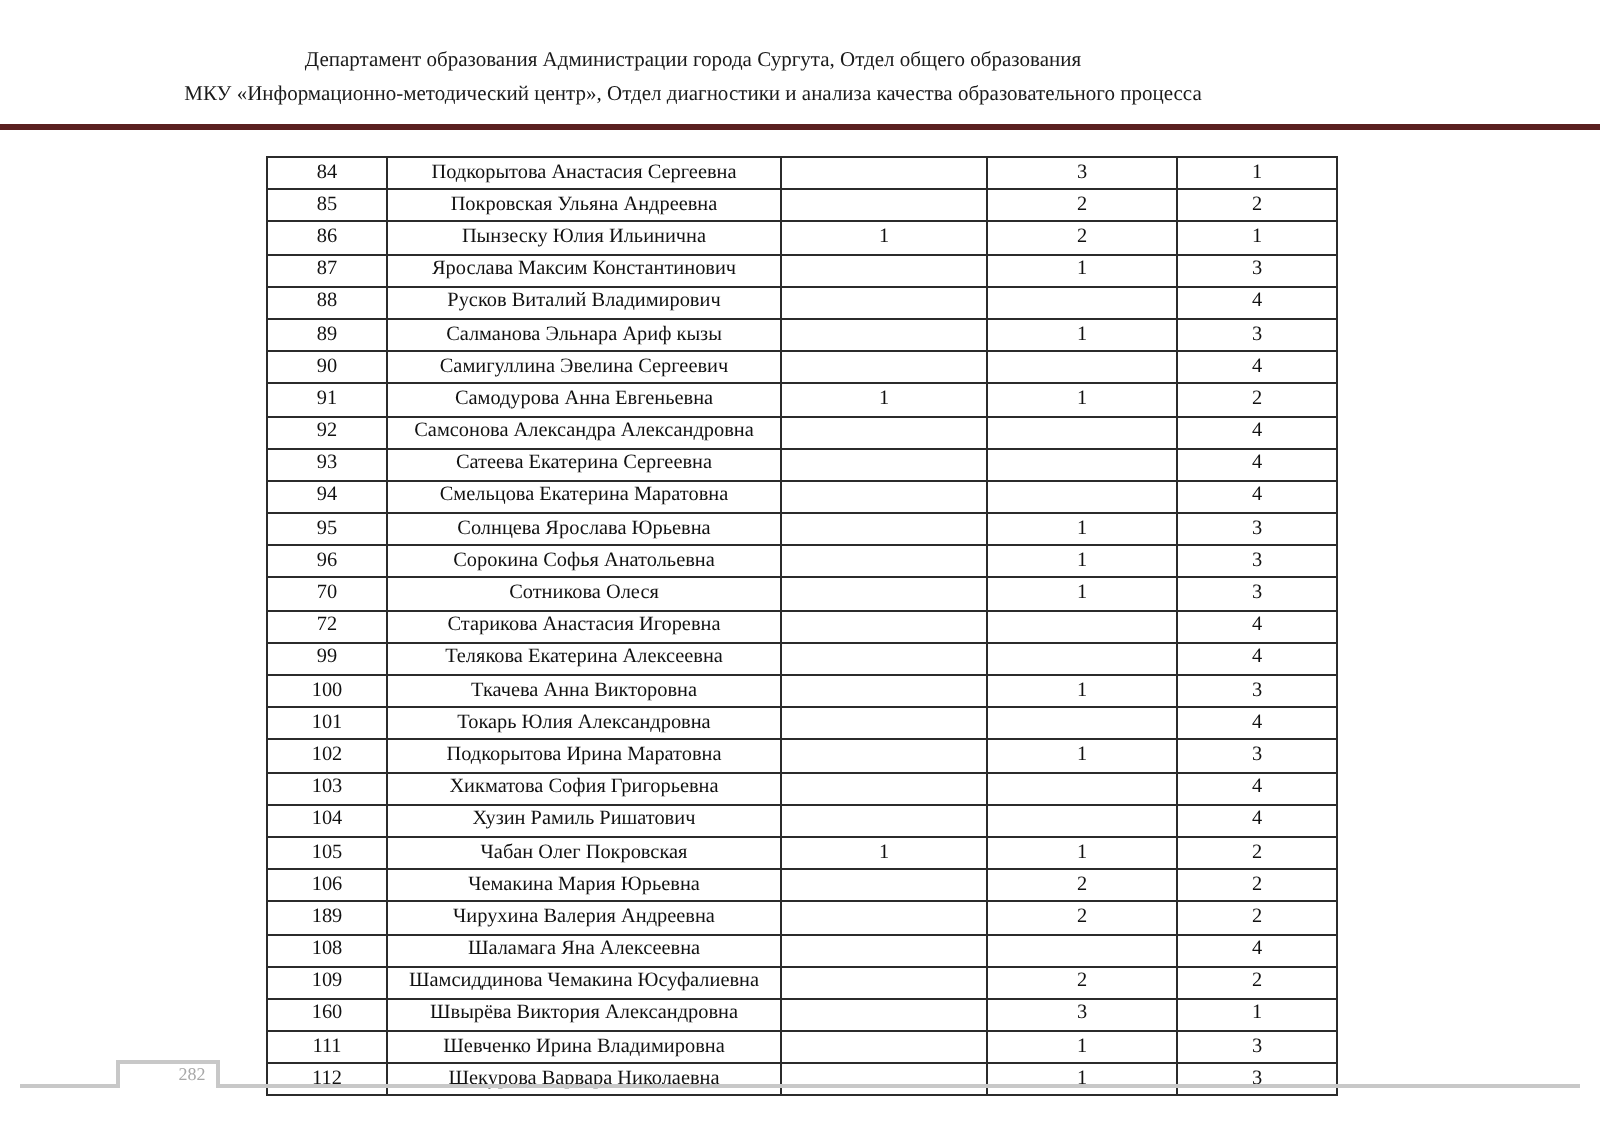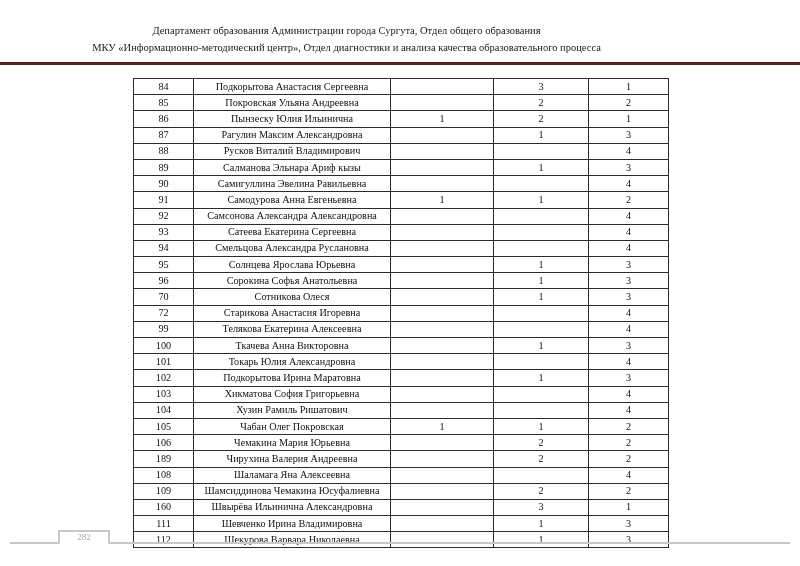--- a/index.html
+++ b/index.html
@@ -100,21 +100,21 @@
     height: 14px;
     border-left: 2px solid #c8c8c8;
     border-right: 2px solid #c8c8c8;
     border-top: 2px solid #c8c8c8;
     box-sizing: border-box;
   }
   .footer-pagenum {
     position: absolute;
     left: 58px;
     top: 2px;
-    width: 52px;
+    width: 76px;
     height: 14px;
     line-height: 14px;
     text-align: center;
     font-family: "Liberation Serif", serif;
     font-size: 9px;
     color: #a8a8a8;
   }
 </style>
 </head>
 <body>
@@ -150,42 +150,42 @@
       </tr>
       <tr>
         <td>86</td>
         <td>Пынзеску Юлия Ильинична</td>
         <td>1</td>
         <td>2</td>
         <td>1</td>
       </tr>
       <tr>
         <td>87</td>
-        <td>Рагулин Максим Александровна</td>
+        <td>Ярослава Максим Константинович</td>
         <td></td>
         <td>1</td>
         <td>3</td>
       </tr>
       <tr>
         <td>88</td>
         <td>Русков Виталий Владимирович</td>
         <td></td>
         <td></td>
         <td>4</td>
       </tr>
       <tr>
         <td>89</td>
         <td>Салманова Эльнара Ариф кызы</td>
         <td></td>
         <td>1</td>
         <td>3</td>
       </tr>
       <tr>
         <td>90</td>
-        <td>Самигуллина Эвелина Равильевна</td>
+        <td>Самигуллина Эвелина Сергеевич</td>
         <td></td>
         <td></td>
         <td>4</td>
       </tr>
       <tr>
         <td>91</td>
         <td>Самодурова Анна Евгеньевна</td>
         <td>1</td>
         <td>1</td>
         <td>2</td>
@@ -199,21 +199,21 @@
       </tr>
       <tr>
         <td>93</td>
         <td>Сатеева Екатерина Сергеевна</td>
         <td></td>
         <td></td>
         <td>4</td>
       </tr>
       <tr>
         <td>94</td>
-        <td>Смельцова Александра Руслановна</td>
+        <td>Смельцова Екатерина Маратовна</td>
         <td></td>
         <td></td>
         <td>4</td>
       </tr>
       <tr>
         <td>95</td>
         <td>Солнцева Ярослава Юрьевна</td>
         <td></td>
         <td>1</td>
         <td>3</td>
@@ -311,21 +311,21 @@
       </tr>
       <tr>
         <td>109</td>
         <td>Шамсиддинова Чемакина Юсуфалиевна</td>
         <td></td>
         <td>2</td>
         <td>2</td>
       </tr>
       <tr>
         <td>160</td>
-        <td>Швырёва Ильинична Александровна</td>
+        <td>Швырёва Виктория Александровна</td>
         <td></td>
         <td>3</td>
         <td>1</td>
       </tr>
       <tr>
         <td>111</td>
         <td>Шевченко Ирина Владимировна</td>
         <td></td>
         <td>1</td>
         <td>3</td>

